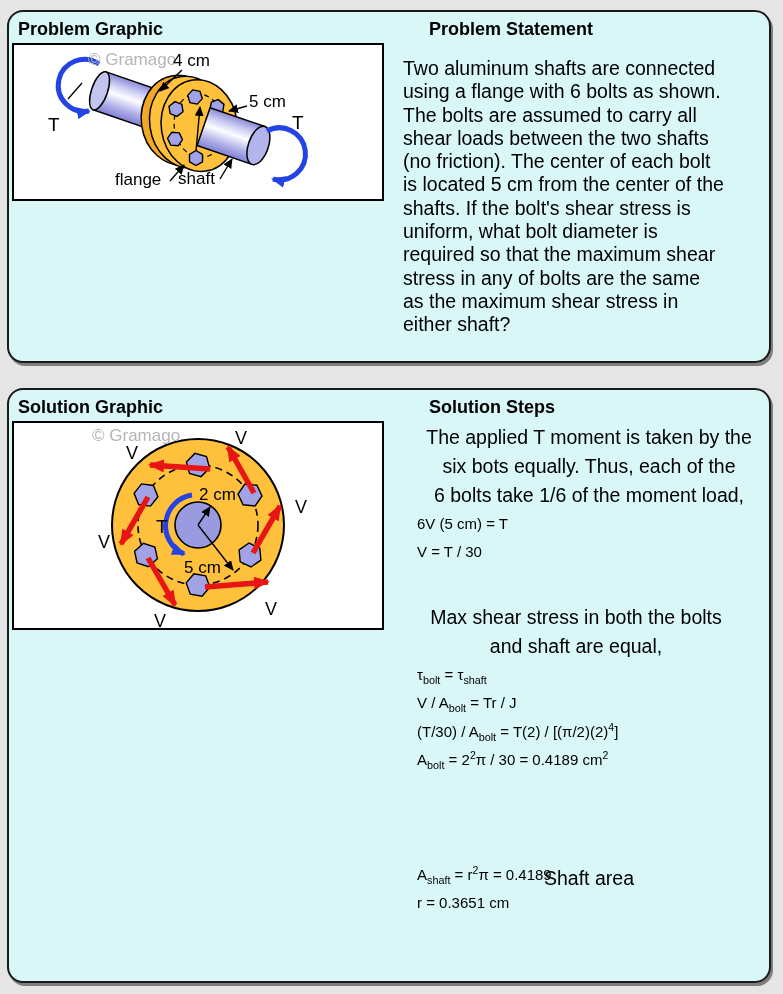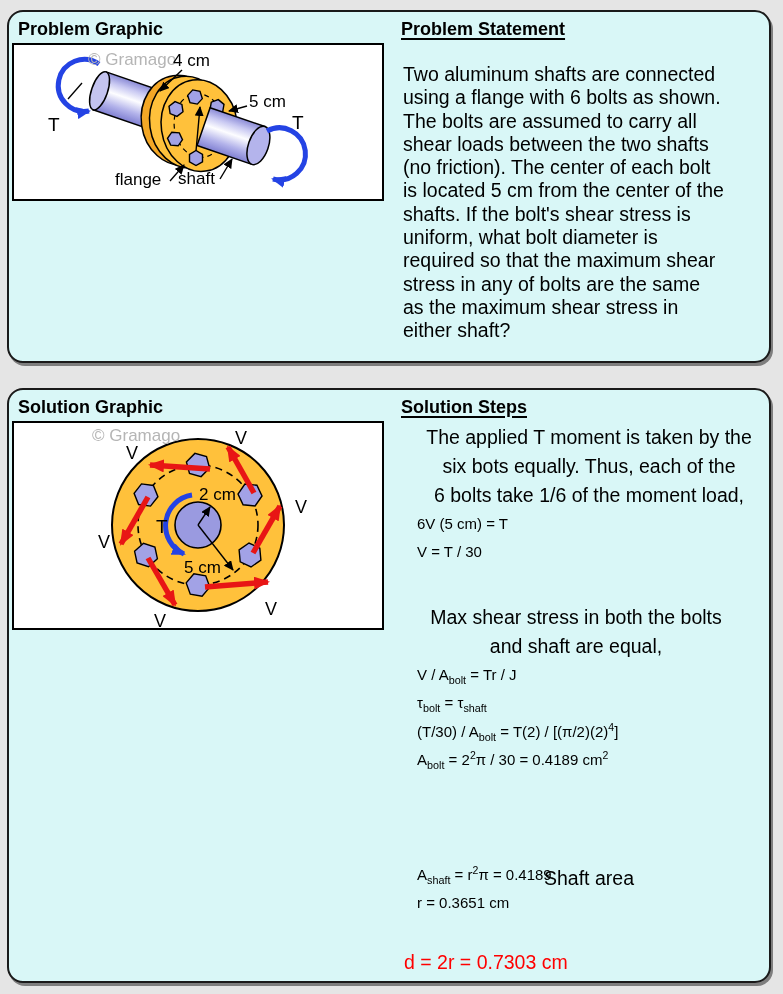--- a/index.html
+++ b/index.html
@@ -4,21 +4,21 @@
 <style>
   html,body{margin:0;padding:0;}
   body{font-family:"Liberation Sans", sans-serif; color:#000;}
   #canvas{position:relative; width:783px; height:994px; background:#e5e5e5; overflow:hidden;}
   .panel{position:absolute; left:7px; width:764px; background:#D9F7F7;
          border:2px solid #1a1a1a; border-radius:16px;
          box-shadow:2px 3px 0 rgba(0,0,0,0.45); box-sizing:border-box;}
   #panel-problem{top:10px; height:353px;}
   #panel-solution{top:388px; height:595px;}
   .hd{position:absolute; font-size:18px; font-weight:700; white-space:nowrap;}
-  .hd.u{text-decoration:underline; text-decoration-thickness:2px; text-underline-offset:3px;}
+  .hd.u{text-decoration-thickness:2px; text-underline-offset:3px;margin-left:28px;}
   .gbox{position:absolute; background:#fff; border:2px solid #000; box-sizing:border-box;}
   #gbox1{left:12px; top:43px; width:372px; height:158px;}
   #gbox2{left:12px; top:421px; width:372px; height:209px;}
   .txt{position:absolute; font-size:19.5px; line-height:23.3px; white-space:pre-line;}
   .steps{line-height:29px;text-align:center;}
   .eq{position:absolute; font-size:15px; line-height:28.4px; margin:0;}
   .eq div{margin-left:14px; white-space:nowrap;}
   sub,sup{line-height:0;}
   sub{font-size:72%;}
   sup{font-size:70%;}
@@ -97,21 +97,21 @@
       <line class="thin" x1="233" y1="61" x2="215" y2="66" marker-end="url(#mBk)"></line>
       <line class="thin" x1="182" y1="106" x2="186" y2="62" marker-end="url(#mBk)"></line>
       <text class="lbl" x="101" y="140">flange</text>
       <line class="thin" x1="156" y1="136" x2="170" y2="120" marker-end="url(#mBk)"></line>
       <text class="lbl" x="164" y="139">shaft</text>
       <line class="thin" x1="206" y1="134" x2="218" y2="114" marker-end="url(#mBk)"></line>
     </svg>
   </div>
 
   <div class="hd u" style="left:401px; top:19px;">Problem Statement</div>
-  <div class="txt" style="left:403px; top:57px; width:372px;margin-top:6px;">Two aluminum shafts are connected
+  <div class="txt" style="left:403px; top:57px; width:372px;">Two aluminum shafts are connected
 using a flange with 6 bolts as shown.
 The bolts are assumed to carry all
 shear loads between the two shafts
 (no friction). The center of each bolt
 is located 5 cm from the center of the
 shafts. If the bolt's shear stress is
 uniform, what bolt diameter is
 required so that the maximum shear
 stress in any of bolts are the same
 as the maximum shear stress in
@@ -178,26 +178,25 @@
 six bots equally. Thus, each of the
 6 bolts take 1/6 of the moment load,</div>
   <div class="eq" style="left:403px; top:510px;">
     <div>6V (5 cm) = T</div>
     <div>V = T / 30</div>
   </div>
 
   <div class="txt steps" style="left:390px; top:603px; width:372px;">Max shear stress in both the bolts
 and shaft are equal,</div>
   <div class="eq" style="left:403px; top:661px;">
+    <div>τ<sub>bolt</sub> = τ<sub>shaft</sub></div>
     <div>V / A<sub>bolt</sub> = Tr / J</div>
-    <div>τ<sub>bolt</sub> = τ<sub>shaft</sub></div>
     <div>(T/30) / A<sub>bolt</sub> = T(2) / [(π/2)(2)<sup>4</sup>]</div>
     <div>A<sub>bolt</sub> = 2<sup>2</sup>π / 30 = 0.4189 cm<sup>2</sup></div>
   </div>
 
   <div class="txt steps" style="left:403px; top:864px; width:372px;">Shaft area</div>
   <div class="eq" style="left:403px; top:861px;">
     <div>A<sub>shaft</sub> = r<sup>2</sup>π = 0.4189</div>
     <div>r = 0.3651 cm</div>
   </div>
 
-  <div class="answer" style="left:404px; top:951px;">d = 2r = 0.7303 cm</div>
 </div>
 
 </body></html>

